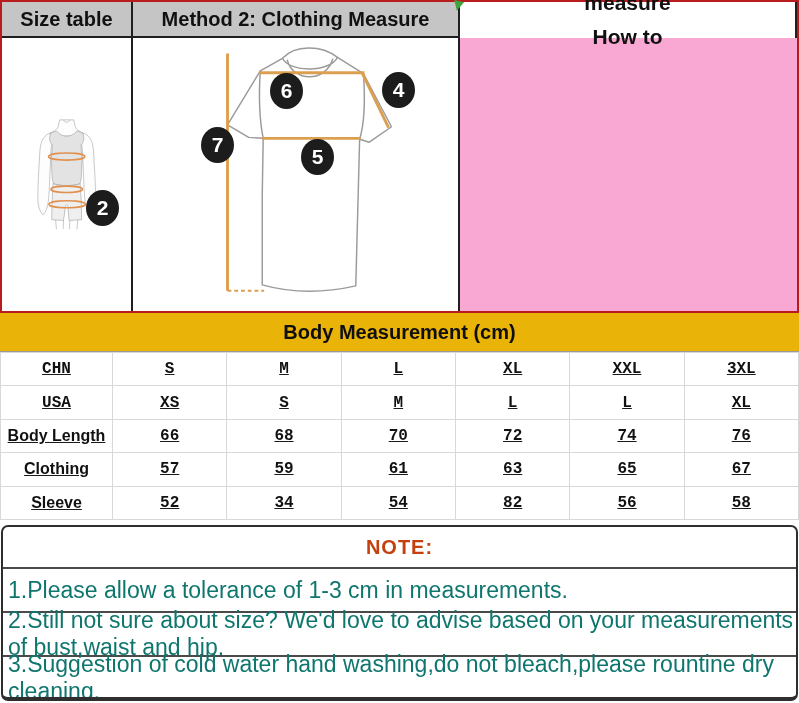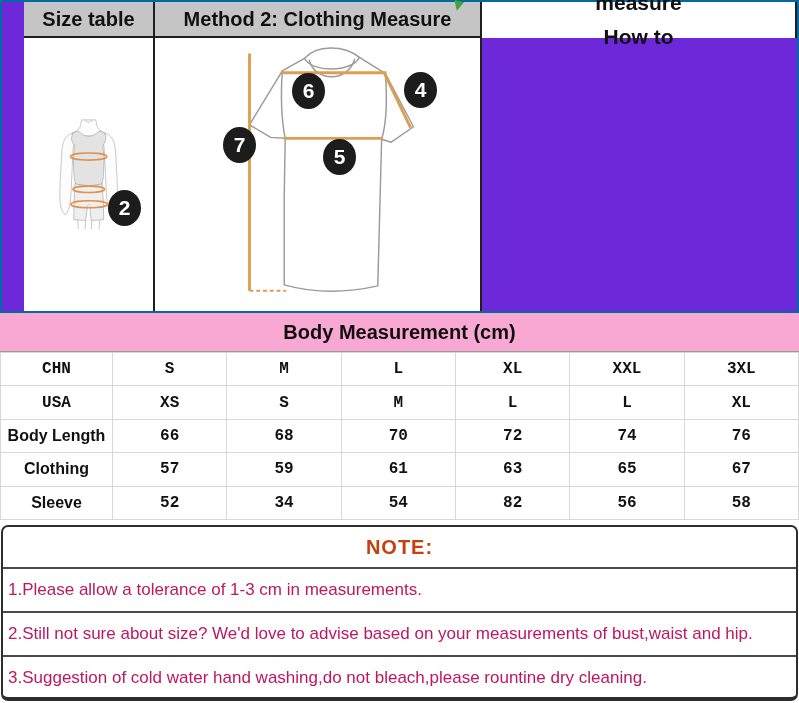--- a/index.html
+++ b/index.html
@@ -6,21 +6,21 @@
   html,body { background:#ffffff; }
   .page {
     position:relative; width:799px; height:703px;
     font-family:"Liberation Sans", sans-serif; color:#1a1a1a;
     background:#ffffff; overflow:hidden;
   }
   
   .top-grid {
     position:absolute; left:0; top:0; width:799px; height:313px;
     display:grid; grid-template-columns:131px 327px 1fr; grid-template-rows:36px 1fr;
-    border:2px solid #0369a1; background:#6d28d9;padding-left:22px;
+    border:2px solid #b91c1c; background:#f9a8d4;
   }
   .hdr {
     background:#c5c5c5; display:flex; align-items:center; justify-content:center;
     font-weight:bold; font-size:20px; color:#111;
     border-right:2px solid #1f1f1f; border-bottom:2px solid #1f1f1f;
   }
   .hdr:nth-child(3){ border-right:none;border-radius:14px; }
   .cell { position:relative; background:#ffffff; border-right:2px solid #1f1f1f; }
   .cell:last-child { border-right:none; }
   .howto {
@@ -34,49 +34,49 @@
     display:flex; align-items:center; justify-content:center;
   }
   .green-mark {
     position:absolute; left:451px; top:-1px; width:0; height:0;
     border-left:5px solid transparent; border-right:5px solid transparent;
     border-top:10px solid #3fa33f; transform:rotate(14deg);
   }
   
   .section-bar {
     position:absolute; left:0; top:313px; width:799px; height:39px;
-    background:#f9a8d4; border-bottom:1px solid #9a9a9a;
+    background:#eab308; border-bottom:1px solid #9a9a9a;
     display:flex; align-items:center; justify-content:center;
     font-weight:bold; font-size:20px; color:#0f0f0f;
   }
   
   table.size {
     position:absolute; left:0; top:352px; width:799px; height:168px;
-    border-collapse:collapse; table-layout:fixed; background:#ffffff;
+    border-collapse:collapse; table-layout:fixed; background:#ffffff;text-decoration:underline;
   }
   table.size td {
     border:1px solid #d8d8d8; text-align:center; vertical-align:middle;
     height:28px; font-size:16px; color:#111;
   }
   table.size td.lbl-sans { font-family:"Liberation Sans", sans-serif; font-weight:bold; font-size:16px; }
   table.size td.mono { font-family:"Liberation Mono","DejaVu Sans Mono",monospace; font-weight:bold; font-size:16px; }
   table.size col.c0 { width:112px; }
   
   .notes {
     position:absolute; left:1px; top:525px; width:797px; height:176px;
     border:2px solid #2e2e2e; border-bottom:4px solid #2e2e2e; border-radius:7px;
     background:#ffffff; overflow:hidden;
   }
   .note-title {
     height:40px; display:flex; align-items:center; justify-content:center;
     color:#c2410c; font-size:20px; font-weight:bold; letter-spacing:1px;
   }
   .note-row {
     height:44px; border-top:2px solid #4a4a4a; display:flex; align-items:center;
-    padding-left:5px; font-size:17px; color:#be185d;
+    padding-left:5px; font-size:23px; color:#0f766e;
   }
 </style>
 </head>
 <body>
 
 <div class="page">
 
   <div class="top-grid">
     <div class="hdr">
       <span>Size table</span>

